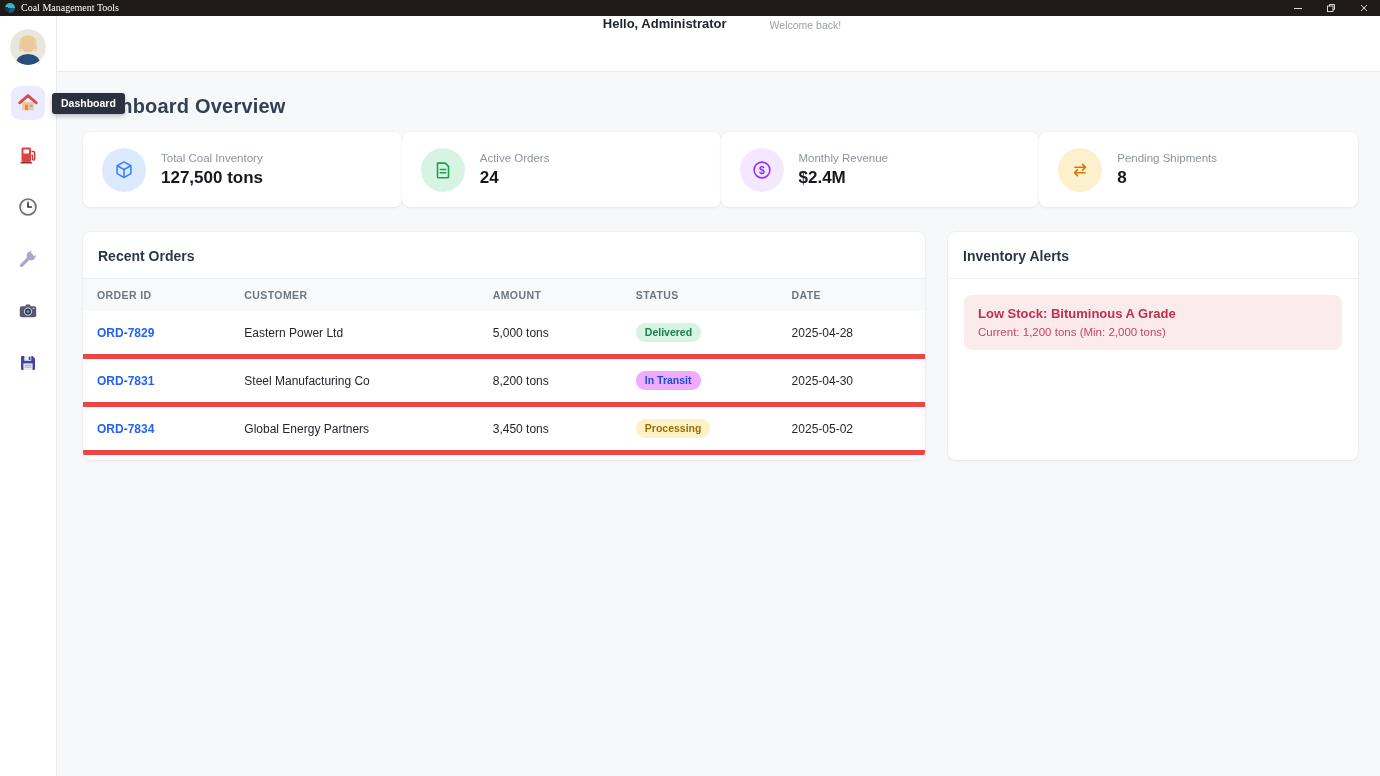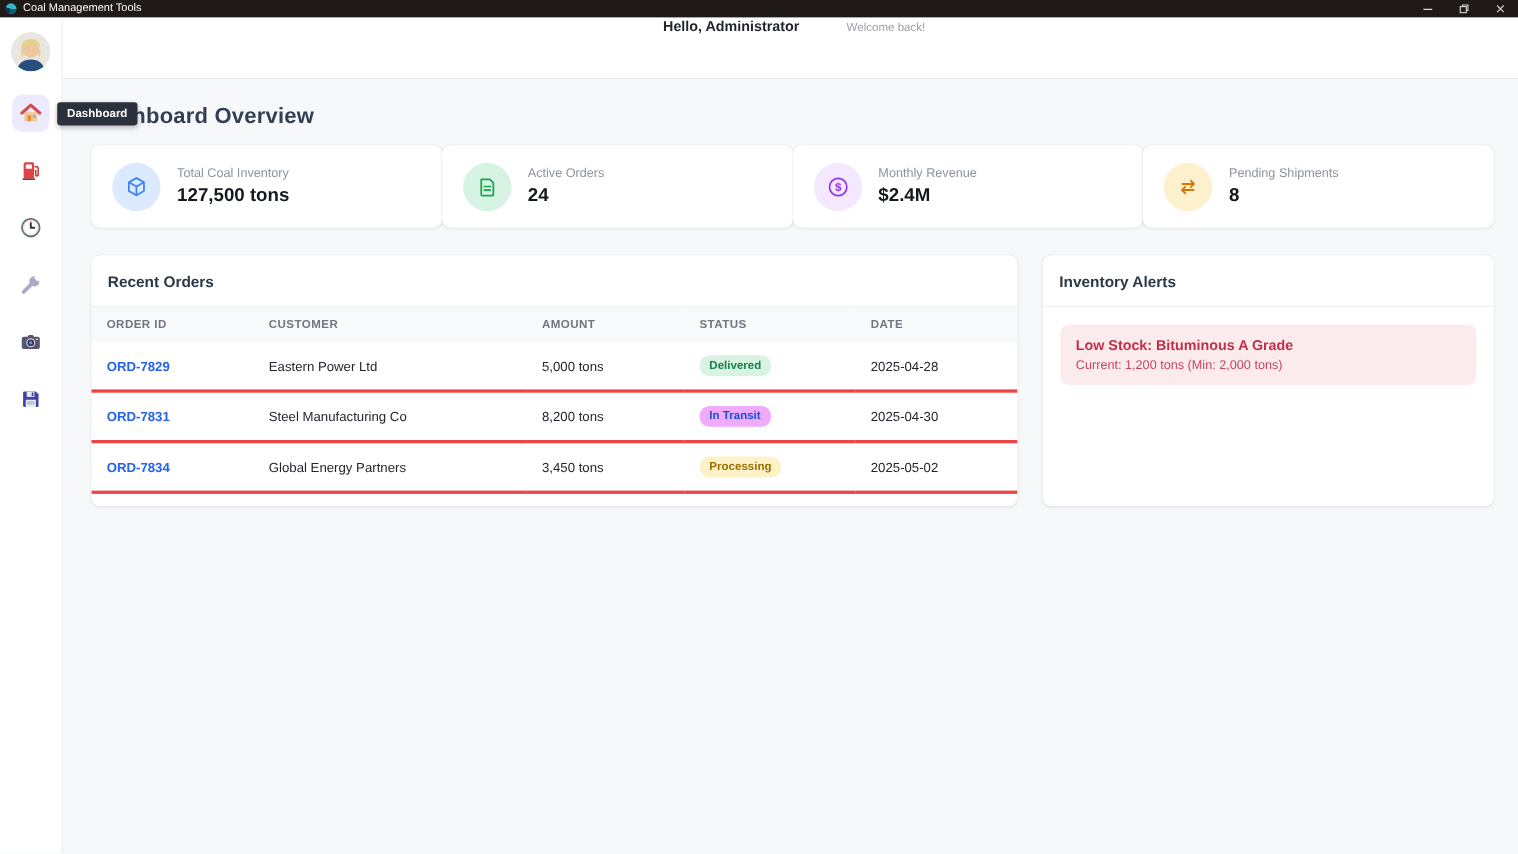--- a/index.html
+++ b/index.html
@@ -7,21 +7,21 @@
   body {
     font-family:"Liberation Sans", sans-serif;
     background:#f7f8fa;
     overflow:hidden;
     position:relative;
   }
   
   .titlebar { height:16px; background:#1f1a17; display:flex; align-items:center; }
   .app-logo { width:10px; height:10px; border-radius:50%; margin:0 6px 0 5px;
     background:conic-gradient(#34b8c8 0 25%, #145e7e 25% 55%, #0d3a50 55% 80%, #34b8c8 80%); }
-  .titlebar-title { color:#ffffff; font-size:10px; line-height:16px; }
+  .titlebar-title { color:#ffffff; font-size:10px; line-height:16px;font-family:Liberation Serif, serif; }
   .win-controls { margin-left:auto; display:flex; height:16px; }
   .win-btn { width:33px; height:16px; display:flex; align-items:center; justify-content:center; cursor:pointer; }
   .win-btn svg { display:block; }
   
   .shell { display:flex; height:760px; }
   .sidebar { width:57px; background:#ffffff; border-right:1px solid #e8eaee;
     display:flex; flex-direction:column; align-items:center; flex-shrink:0; }
   .avatar { width:36px; height:36px; border-radius:50%; margin-top:13px; overflow:hidden; cursor:pointer; }
   .nav { margin-top:21px; display:flex; flex-direction:column; gap:18px; }
   .nav-item { width:34px; height:34px; border-radius:9px; display:flex; align-items:center; justify-content:center; cursor:pointer; }
@@ -56,21 +56,21 @@
     box-shadow:0 1px 3px rgba(16,24,40,.06), 0 0 0 1px rgba(16,24,40,.02); }
   .orders-panel { width:842px; height:228px; overflow:hidden; }
   .alerts-panel { flex:1; height:228px; overflow:hidden; }
   .panel-header { padding:16px 15px 14px; border-bottom:1px solid #edeff2; }
   .panel-title { font-size:14px; font-weight:600; color:#2b3848; }
   
   table { width:100%; border-collapse:collapse; }
   thead th { background:#f8f9fb; font-size:10.5px; color:#6e7781; letter-spacing:.4px;
     font-weight:600; text-align:left; padding:10px 14px; }
   th.c0 { width:17.5%; } th.c1 { width:29.5%; } th.c2 { width:17%; } th.c3 { width:18.5%; }
-  tbody td { padding:12px 14px; font-size:12px; color:#23272d; border-bottom:3px solid #ef4444; }
+  tbody td { padding:12px 14px; font-size:12px; color:#23272d; border-bottom:5px solid #ef4444; }
   .order-id { color:#2563eb; font-weight:bold; cursor:pointer; }
   .badge { display:inline-block; padding:3px 9px 4px; border-radius:9px; font-size:10.5px; font-weight:600; }
   .badge.delivered  { background:#d8f3e1; color:#17804d; }
   .badge.transit    { background:#f0abfc; color:#1d4ed8; }
   .badge.processing { background:#fdf1c7; color:#9c6f00; }
   
   .alerts-body { padding:16px 16px; }
   .alert { border-radius:8px; padding:11px 14px 12px; }
   .alert + .alert { margin-top:15px; }
   .alert.danger  { background:#fcebed; }

